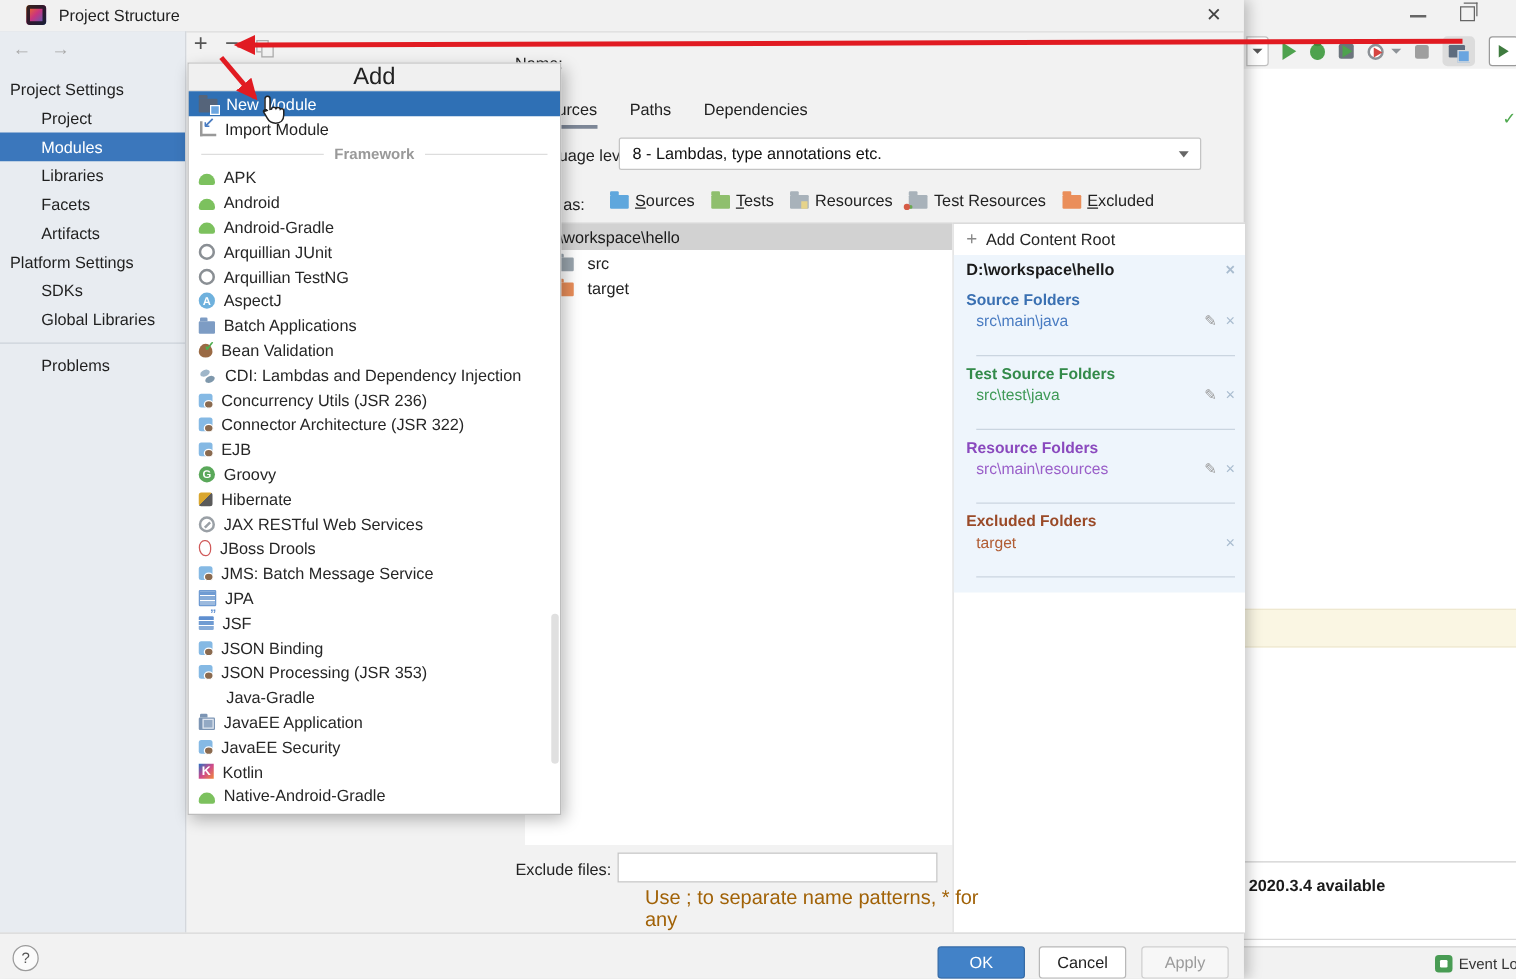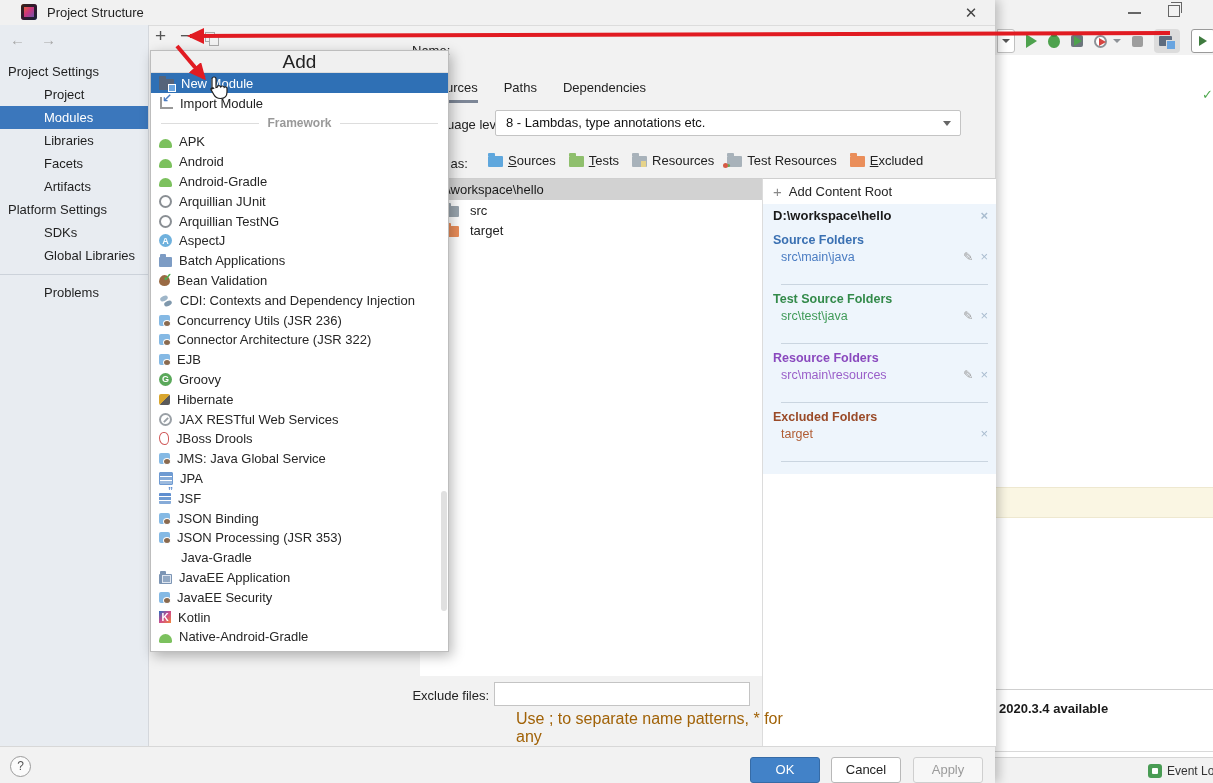--- a/index.html
+++ b/index.html
@@ -43,21 +43,21 @@
   .dialog{position:absolute;left:0;top:0;width:995px;height:783px;background:#f2f2f2;z-index:10;box-shadow:4px 0 10px rgba(0,0,0,.22)}
   .titlebar{position:absolute;left:0;top:0;right:0;height:25px;background:#f1f1f1;border-bottom:1px solid #dcdcdc}
   .app-icon{position:absolute;left:21px;top:4px;width:16px;height:16px;border-radius:3px;background:linear-gradient(135deg,#f97a12,#c9347f 48%,#3a66c6);box-shadow:inset 0 0 0 3px rgba(20,20,30,.85)}
   .dlg-title{position:absolute;left:47px;top:5px;font-size:13px;color:#1f1f1f}
   .dlg-close{position:absolute;left:960px;top:2px;width:22px;height:22px;text-align:center;line-height:22px;font-size:15px;color:#444;cursor:default}
   .dlg-close::before{content:"\2715"}
 
   .sidebar{position:absolute;left:0;top:25px;width:148px;bottom:36px;background:#e8ecf1;border-right:1px solid #d4d7dc}
   .nav{position:absolute;left:10px;top:6px;display:flex;gap:16px;color:#a7a7a7;font-size:15px}
   .side-list{position:absolute;left:0;top:35px;right:0}
-  .side-item{height:23px;line-height:23px;padding-left:44px;font-size:13px;color:#1f1f1f;white-space:nowrap}
+  .side-item{height:23px;line-height:23px;padding-left:33px;font-size:13px;color:#1f1f1f;white-space:nowrap}
   .side-item.group{font-weight:400;padding-left:8px}
   .side-item.selected{background:#3b77bc;color:#fff}
   .side-item.sep{height:14px;position:relative}
   .side-item.sep::after{content:"";position:absolute;left:0;right:0;top:7px;height:1px;background:#ccd2da}
 
   
   .tb-add{position:absolute;left:155px;top:25px;font-size:19px;color:#555}
   .tb-remove{position:absolute;left:180px;top:25px;font-size:19px;color:#555}
   .tb-copy{position:absolute;left:205px;top:32px;width:8px;height:8px;border:1.5px solid #aaa;background:#f2f2f2}
   .tb-copy::after{content:"";position:absolute;left:2.5px;top:2.5px;width:8px;height:8px;border:1.5px solid #aaa;background:#f2f2f2}
@@ -395,21 +395,21 @@
         <div class="fw-item">
           <span class="fw-icon batch-icon"></span>
           <span>Batch Applications</span>
         </div>
         <div class="fw-item">
           <span class="fw-icon bean-validation-icon"></span>
           <span>Bean Validation</span>
         </div>
         <div class="fw-item">
           <span class="fw-icon cdi-icon"></span>
-          <span>CDI: Contexts and Dependency Injection</span>
+          <span>CDI: Lambdas and Dependency Injection</span>
         </div>
         <div class="fw-item">
           <span class="fw-icon javaee-icon"></span>
           <span>Concurrency Utils (JSR 236)</span>
         </div>
         <div class="fw-item">
           <span class="fw-icon javaee-icon"></span>
           <span>Connector Architecture (JSR 322)</span>
         </div>
         <div class="fw-item">
@@ -427,21 +427,21 @@
         <div class="fw-item">
           <span class="fw-icon jaxrs-icon"></span>
           <span>JAX RESTful Web Services</span>
         </div>
         <div class="fw-item">
           <span class="fw-icon drools-icon"></span>
           <span>JBoss Drools</span>
         </div>
         <div class="fw-item">
           <span class="fw-icon javaee-icon"></span>
-          <span>JMS: Java Global Service</span>
+          <span>JMS: Batch Message Service</span>
         </div>
         <div class="fw-item">
           <span class="fw-icon jpa-icon"></span>
           <span>JPA</span>
         </div>
         <div class="fw-item">
           <span class="fw-icon jsf-icon"></span>
           <span>JSF</span>
         </div>
         <div class="fw-item">

